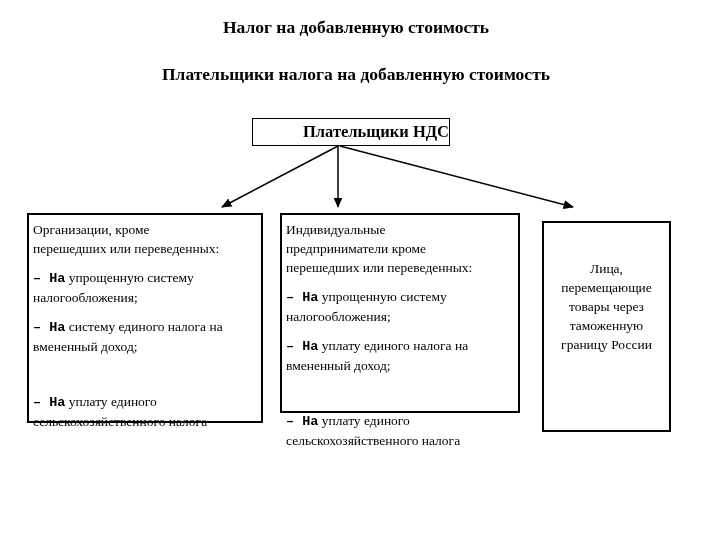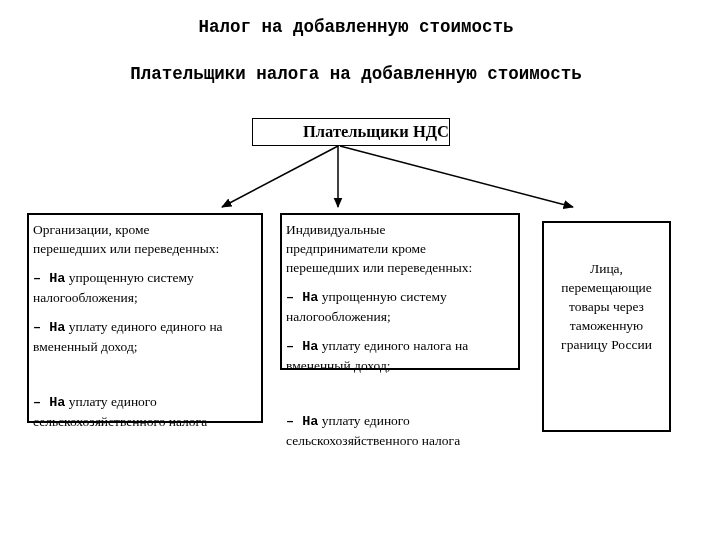--- a/index.html
+++ b/index.html
@@ -13,21 +13,20 @@
     overflow: hidden;
   }
   .title, .subtitle {
     position: absolute;
     left: 0;
     width: 712px;
     text-align: center;
     font-weight: bold;
     font-size: 17.5px;
     line-height: 20px;
-    font-family: Liberation Mono, monospace;
   }
   .title    { top: 17px; }
   .subtitle { top: 64px; }
   .root-box {
     position: absolute;
     left: 252px;
     top: 118px;
     width: 198px;
     height: 28px;
     box-sizing: border-box;
@@ -44,21 +43,21 @@
   }
   .node {
     position: absolute;
     box-sizing: border-box;
     border: 2px solid var(--fg, #000000);
     font-size: 13.5px;
     line-height: 19px;
     padding: 5px 4px 0 4px;
   }
   .node-left  { left: 27px;  top: 213px; width: 236px; height: 210px; }
-  .node-mid   { left: 280px; top: 213px; width: 240px; height: 157px; }
+  .node-mid   { left: 280px; top: 213px; width: 240px; height: 200px; }
   .node-right { left: 542px; top: 213px; width: 129px; height: 211px;
                 text-align: center; padding-top: 36px; margin-top: 8px; }
   .para { margin: 0 0 10px 0; white-space: pre-line; }
   .item { margin: 0 0 10px 0; }
   .item:last-child { margin-bottom: 0; margin-top: 36px; }
   .item b { font-weight: bold; font-family: Liberation Mono, monospace; }
   .item .rest { white-space: pre-line; }
   .center-text { white-space: pre-line; }
 </style>
 </head>
@@ -80,21 +79,21 @@
     <line x1="338" y1="146" x2="222" y2="207" stroke="#000000" stroke-width="1.5" marker-end="url(#ah)"></line>
     <line x1="338" y1="146" x2="338" y2="207" stroke="#000000" stroke-width="1.5" marker-end="url(#ah)"></line>
     <line x1="340" y1="146" x2="573" y2="207" stroke="#000000" stroke-width="1.5" marker-end="url(#ah)"></line>
   </svg>
 
   <div class="node node-left">
     <p class="para">Организации, кроме
 перешедших или переведенных:</p>
     <p class="item"><b>– На</b> <span class="rest">упрощенную систему
 налогообложения;</span></p>
-    <p class="item"><b>– На</b> <span class="rest">уплату единого единого на
+    <p class="item"><b>– На</b> <span class="rest">систему единого налога на
 вмененный доход;</span></p>
     <p class="item"><b>– На</b> <span class="rest">уплату единого
 сельскохозяйственного налога</span></p>
   </div>
 
   <div class="node node-mid">
     <p class="para">Индивидуальные
 предприниматели кроме
 перешедших или переведенных:</p>
     <p class="item"><b>– На</b> <span class="rest">упрощенную систему

